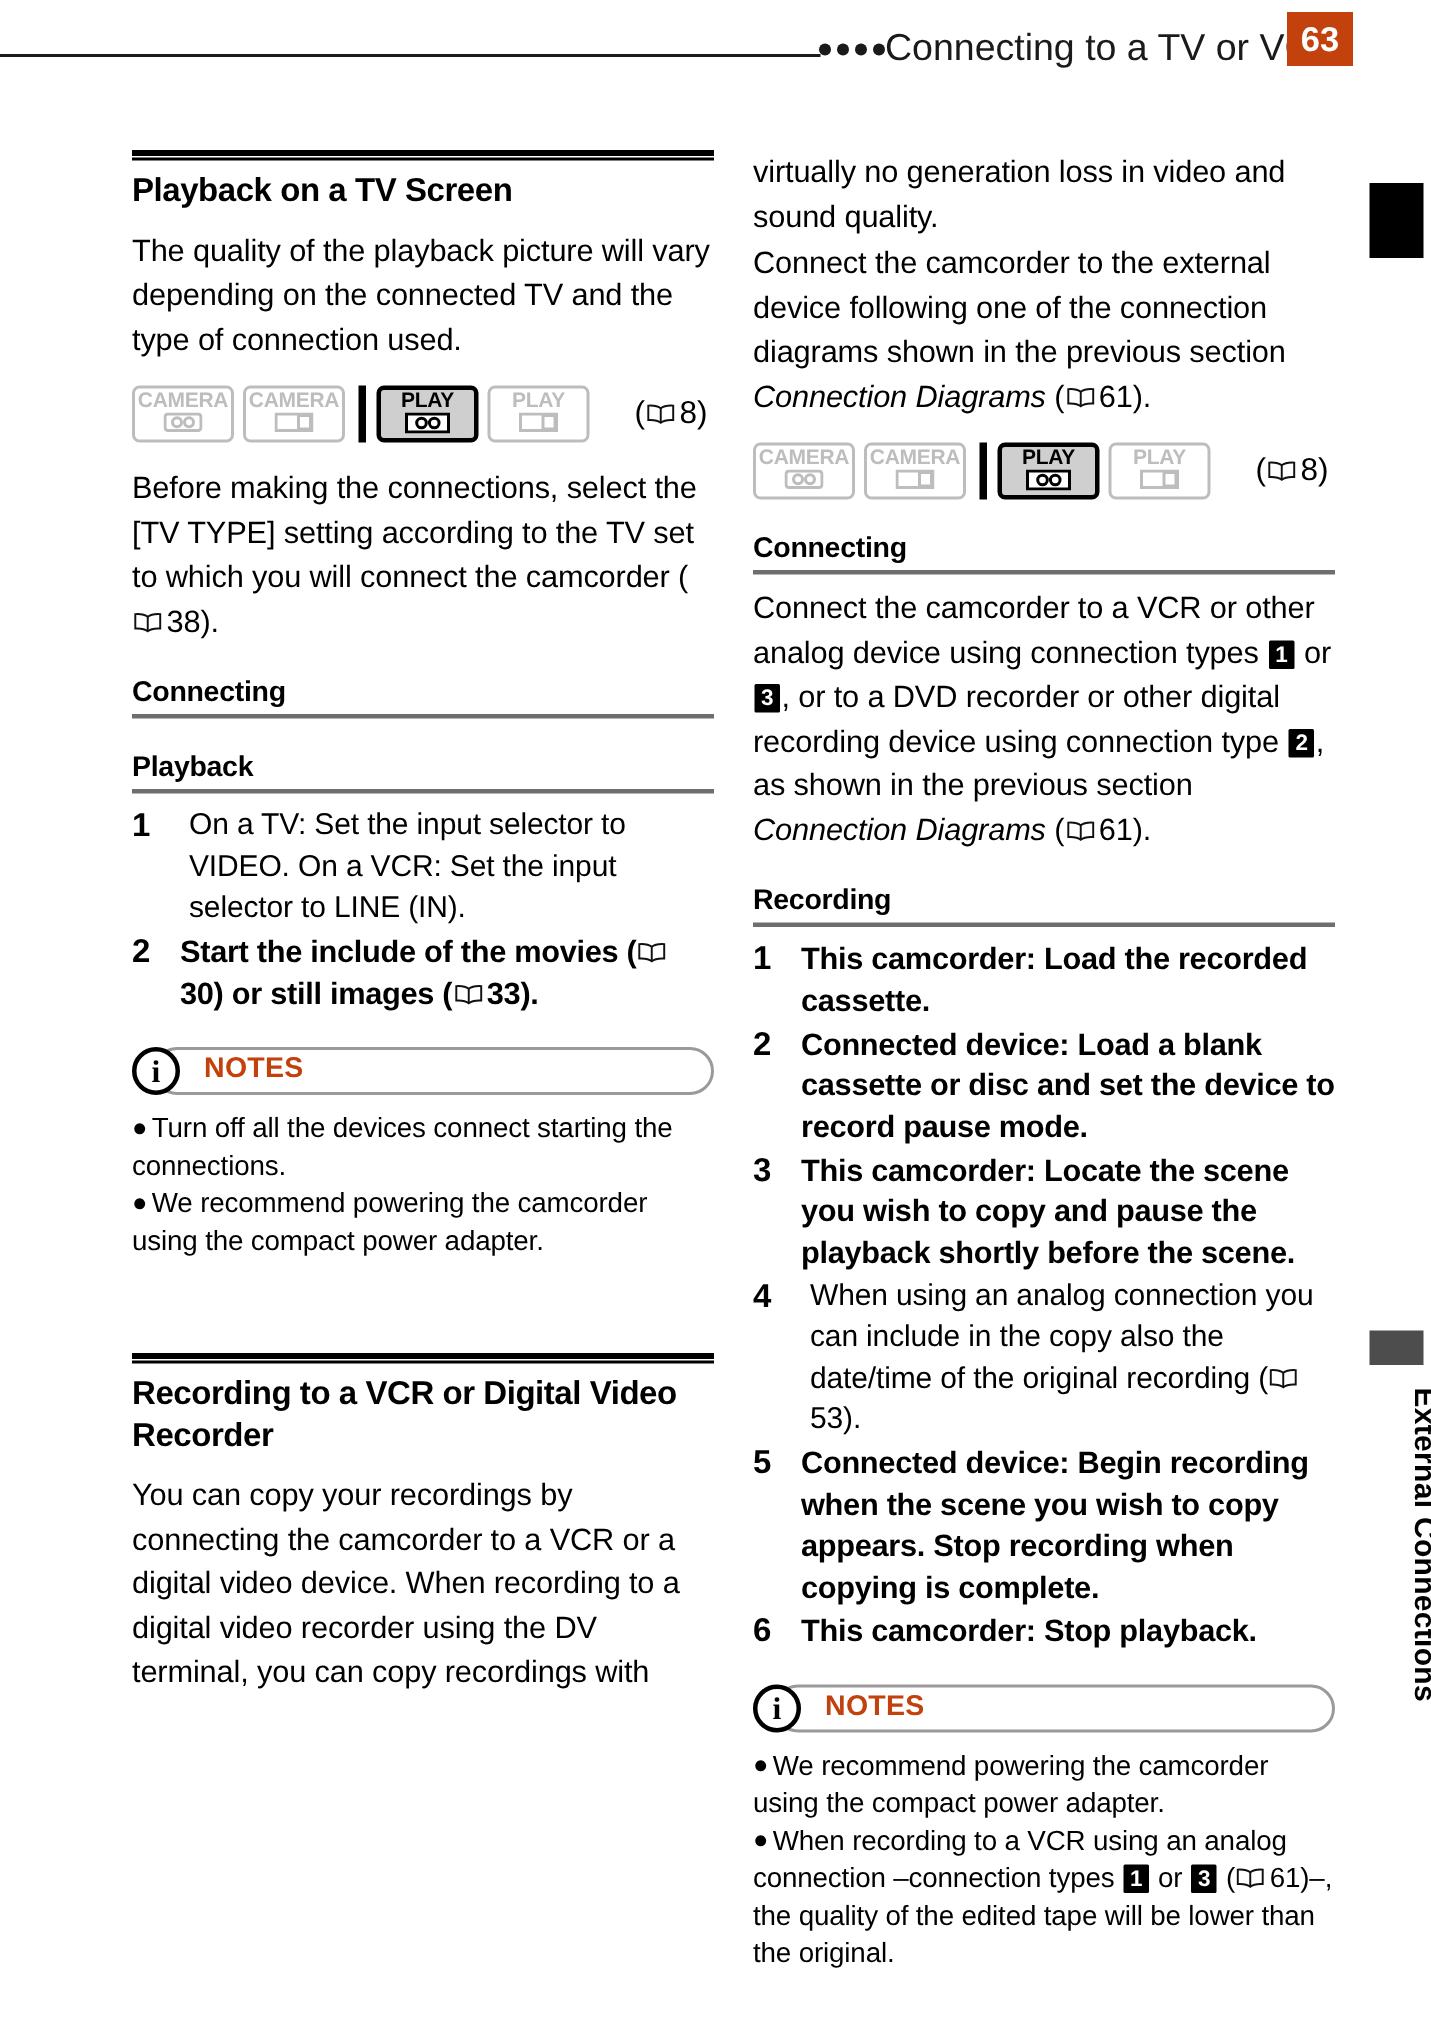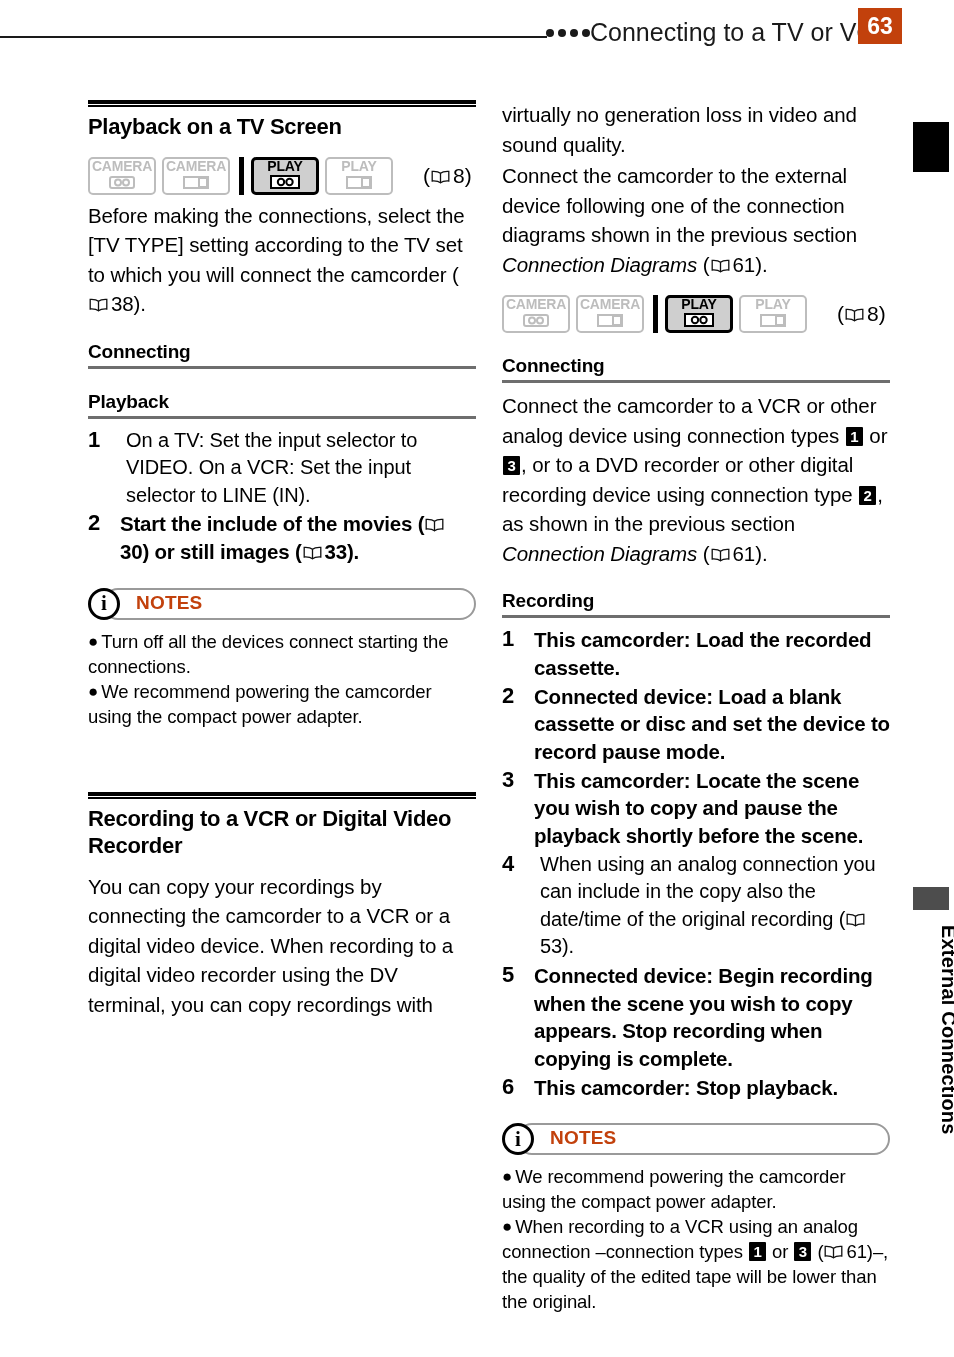--- a/index.html
+++ b/index.html
@@ -137,21 +137,21 @@
     vertical-align: -1px;
     position: relative;
     margin: 0 3px 0 1px;
   }
   .bookicon svg { display: block; }
 
   
   .mode-row {
     display: flex;
     align-items: center;
-    margin: 16px 0 6px 0;
+    margin: 16px 0 16px 0;
   }
   .mode-chip {
     width: 68px;
     height: 38px;
     border: 2px solid #bdbdbd;
     border-radius: 5px;
     box-sizing: border-box;
     display: flex;
     flex-direction: column;
     align-items: center;
@@ -332,20 +332,21 @@
 
 <div class="thumb-black"></div>
 <div class="thumb-gray"></div>
 <div class="side-tab-text">External Connections</div>
 
 <div class="col col-left">
 
   <div class="rule-double"></div>
   <h1 class="sec-title">Playback on a TV Screen</h1>
 
+  <p class="body">The quality of the playback picture will vary depending on the connected TV and the type of connection used.</p>
 
   <div class="mode-row">
     <div class="mode-chip">
       <span class="mlabel">CAMERA</span>
       <span class="micon">
         <svg width="26" height="13" viewBox="0 0 26 13">
             <rect x="1" y="1" width="24" height="11" rx="2" fill="none" stroke="#bdbdbd" stroke-width="2"></rect>
             <circle cx="9" cy="6.5" r="3" fill="none" stroke="#bdbdbd" stroke-width="2"></circle>
             <circle cx="17" cy="6.5" r="3" fill="none" stroke="#bdbdbd" stroke-width="2"></circle>
           </svg>

